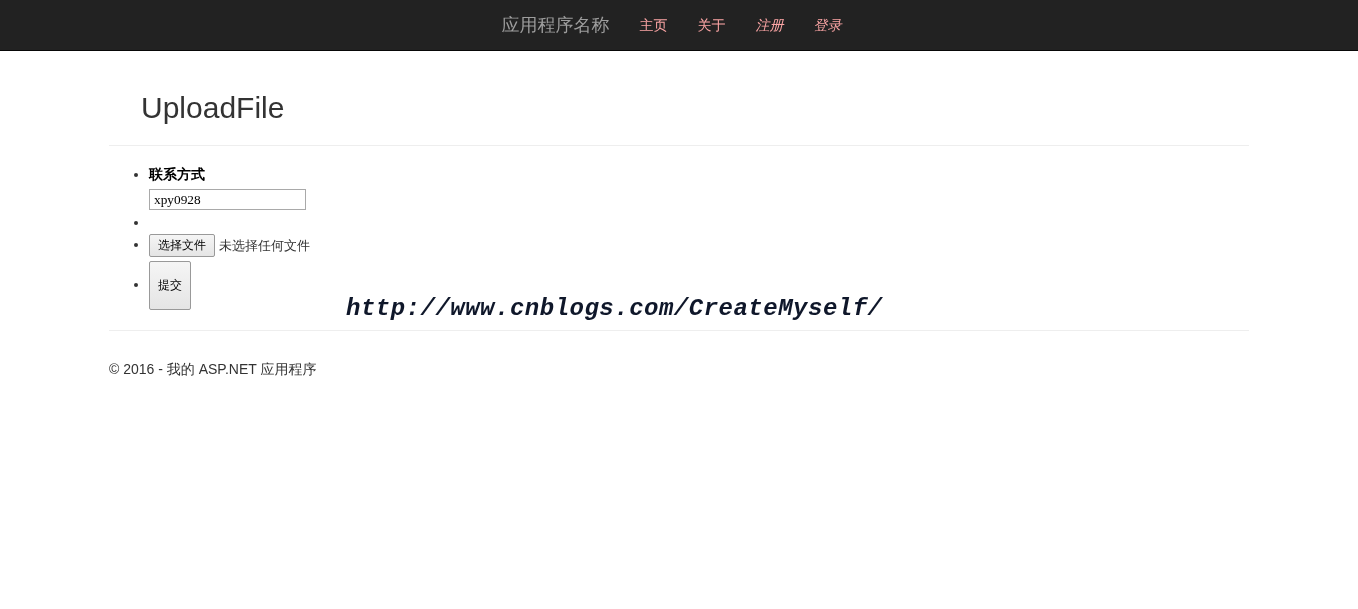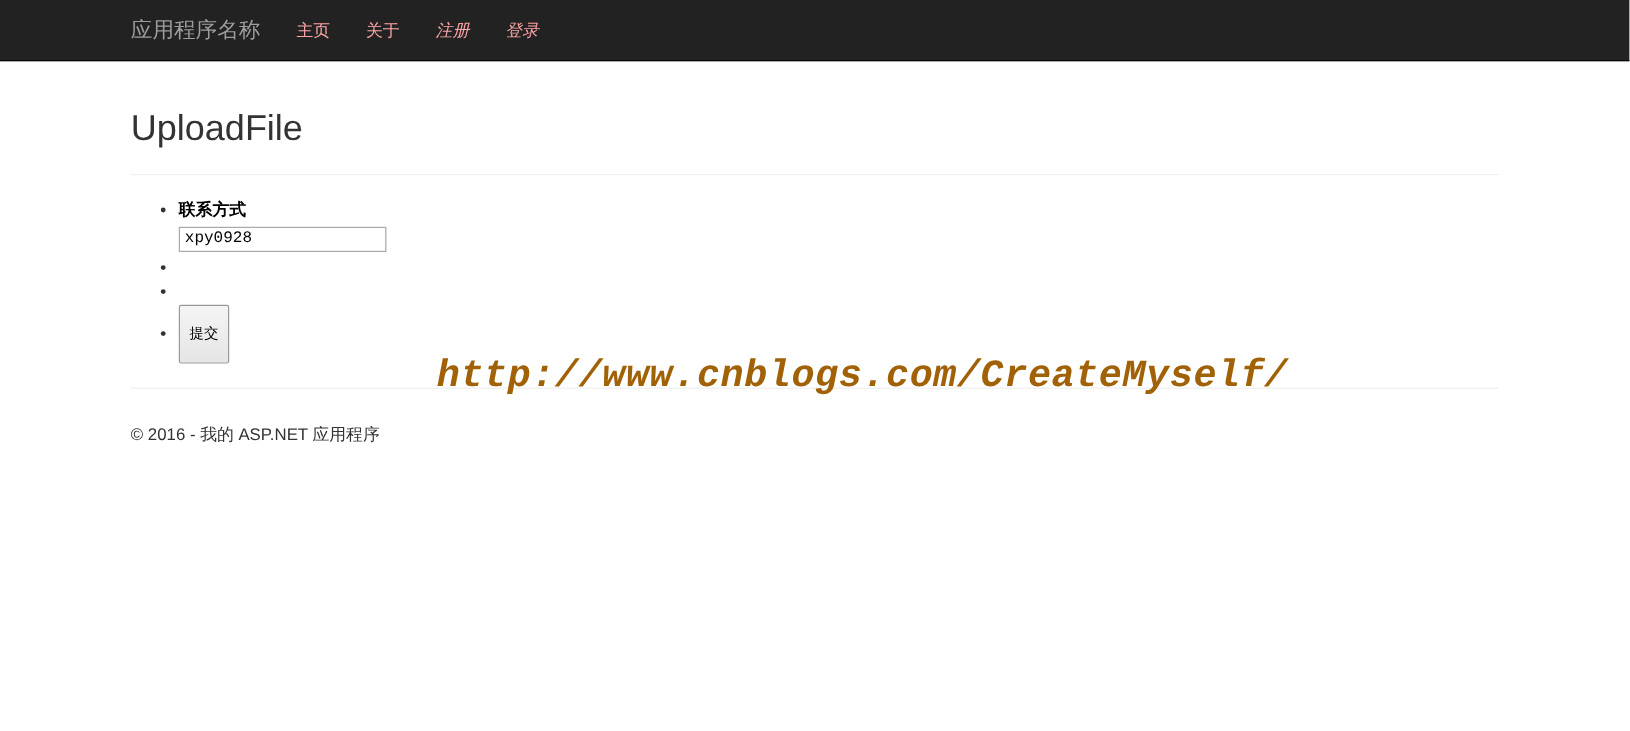--- a/index.html
+++ b/index.html
@@ -9,21 +9,21 @@
       background-color: #222;
       border-bottom: 1px solid #080808;
       min-height: 50px;
       width: 100%;
     }
     .navbar-inner {
       max-width: 1170px;
       margin: 0 auto;
       padding: 0 15px;
       display: flex;
-      justify-content: flex-start;
+      justify-content: center;
       align-items: center;
       height: 50px;
     }
     .navbar-left { display: flex; align-items: center; }
     .navbar-right { display: flex; align-items: center; font-style: italic; }
     .navbar-brand {
       color: #9d9d9d;
       font-size: 18px;
       padding: 15px 15px 15px 0;
       text-decoration: none;
@@ -44,20 +44,21 @@
     }
     
     .body-content { padding-top: 20px; }
     
     h2.page-title {
       font-size: 30px;
       font-weight: 500;
       margin-top: 20px;
       margin-bottom: 10px;
       color: #333;
+      margin-left: 32px;
     }
     
     hr {
       margin-top: 20px;
       margin-bottom: 20px;
       border: 0;
       border-top: 1px solid #eee;
     }
     
     ul.form-list {
@@ -73,23 +74,23 @@
       font-weight: 700;
       color: #000;
       display: block;
       margin-bottom: 5px;
     }
     
     input[type="text"] {
       border: 1px solid #a9a9a9;
       padding: 2px 4px;
       font-size: 13.3333px;
-      width: 173px;
+      width: 157px;
       height: 21px;
-      font-family: Liberation Mono, monospace;
+      font-family: Liberation Serif, serif;
     }
     
     .file-row {
       display: flex;
       align-items: center;
       gap: 4px;
     }
     
     .file-button {
       background: linear-gradient(#f5f5f5, #e5e5e5);
@@ -111,25 +112,25 @@
       border: 1px solid #999;
       border-radius: 2px;
       padding: 15px 8px;
       font-size: 12px;
       cursor: pointer;
       font-family: Arial, "Microsoft YaHei", sans-serif;
     }
     
     .watermark {
       position: absolute;
-      left: 364px;
+      left: 346px;
       top: 295px;
-      color: #a16207;
+      color: #0f172a;
       font-family: "Courier New", monospace;
-      font-size: 32px;
+      font-size: 24px;
       font-weight: bold;
       font-style: italic;
       pointer-events: none;
       letter-spacing: 0.5px;
     }
     
     footer {
       color: #333;
       padding: 10px 0 20px 0;
     }
@@ -156,20 +157,24 @@
   <hr>
 
   <ul class="form-list">
     <li>
       <span class="field-label">联系方式</span>
       <input type="text" value="xpy0928" style="">
     </li>
     <li>
     </li>
     <li>
+      <div class="file-row">
+        <button type="button" class="file-button">选择文件</button>
+        <span class="file-status">未选择任何文件</span>
+      </div>
     </li>
     <li>
       <button type="submit" class="submit-button">提交</button>
     </li>
   </ul>
 
   <hr>
 
   <footer>
     <p>© 2016 - 我的 ASP.NET 应用程序</p>

